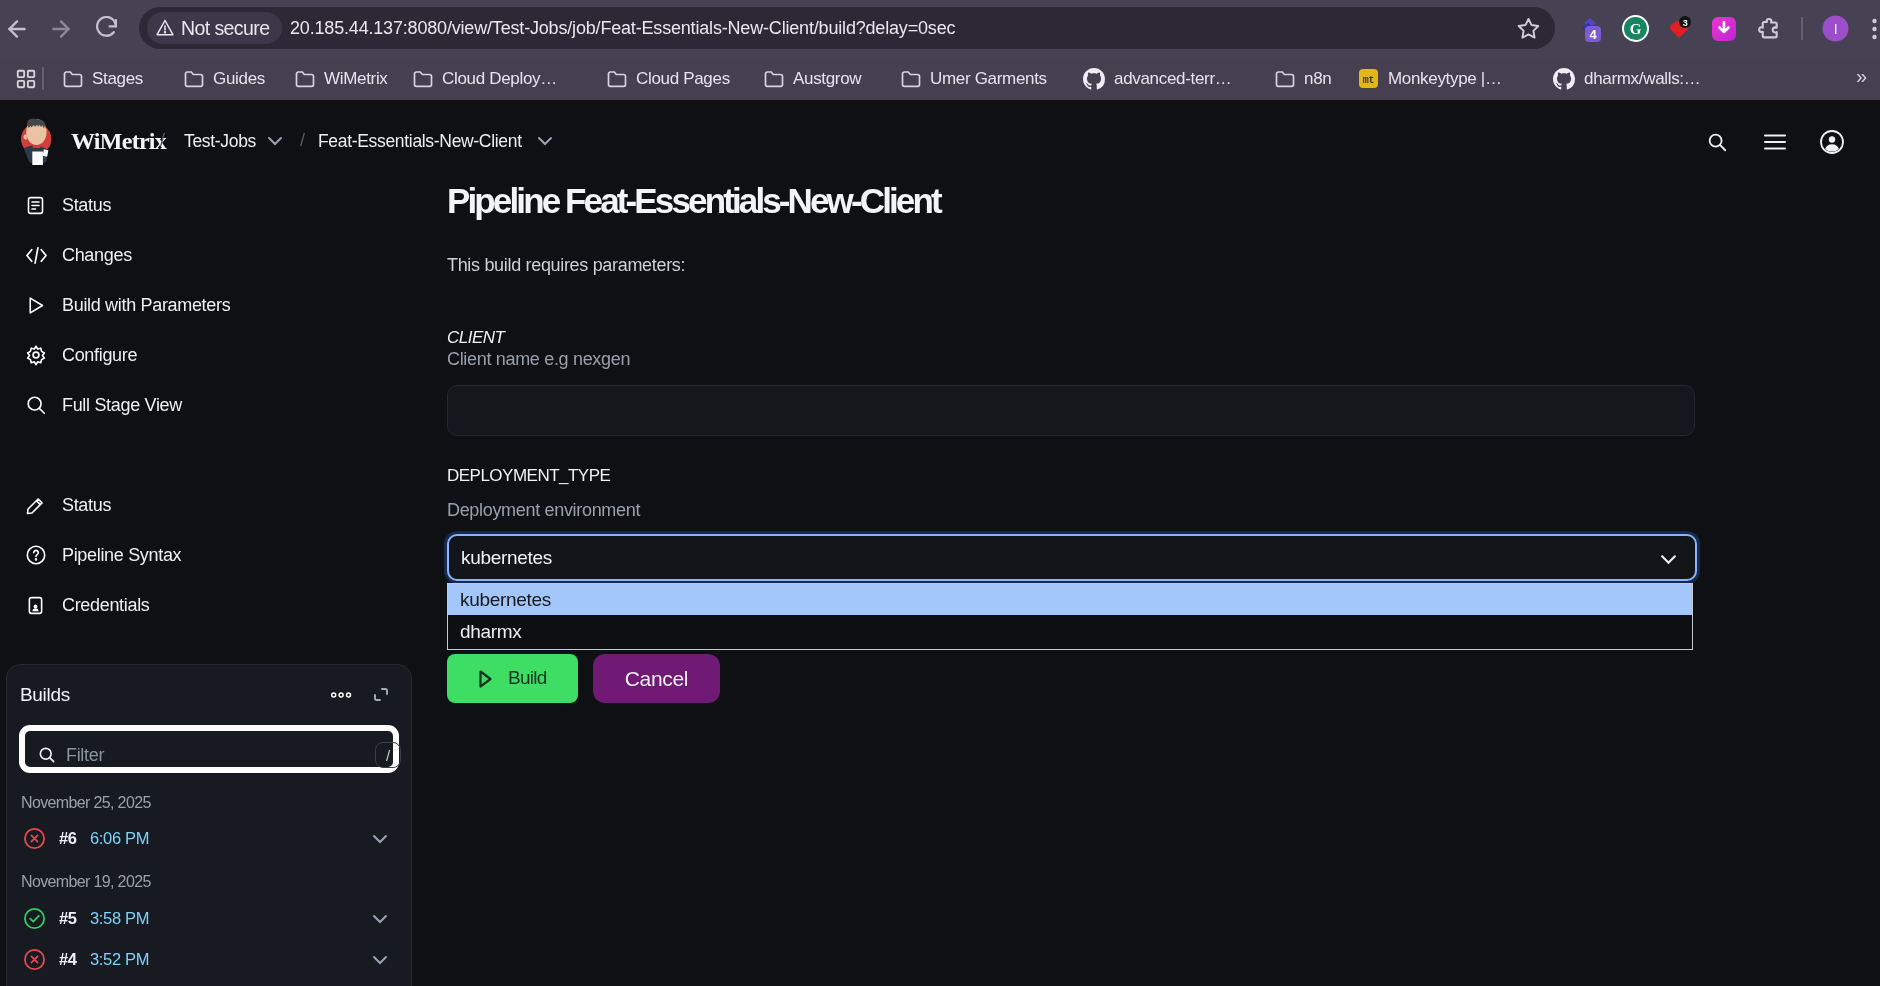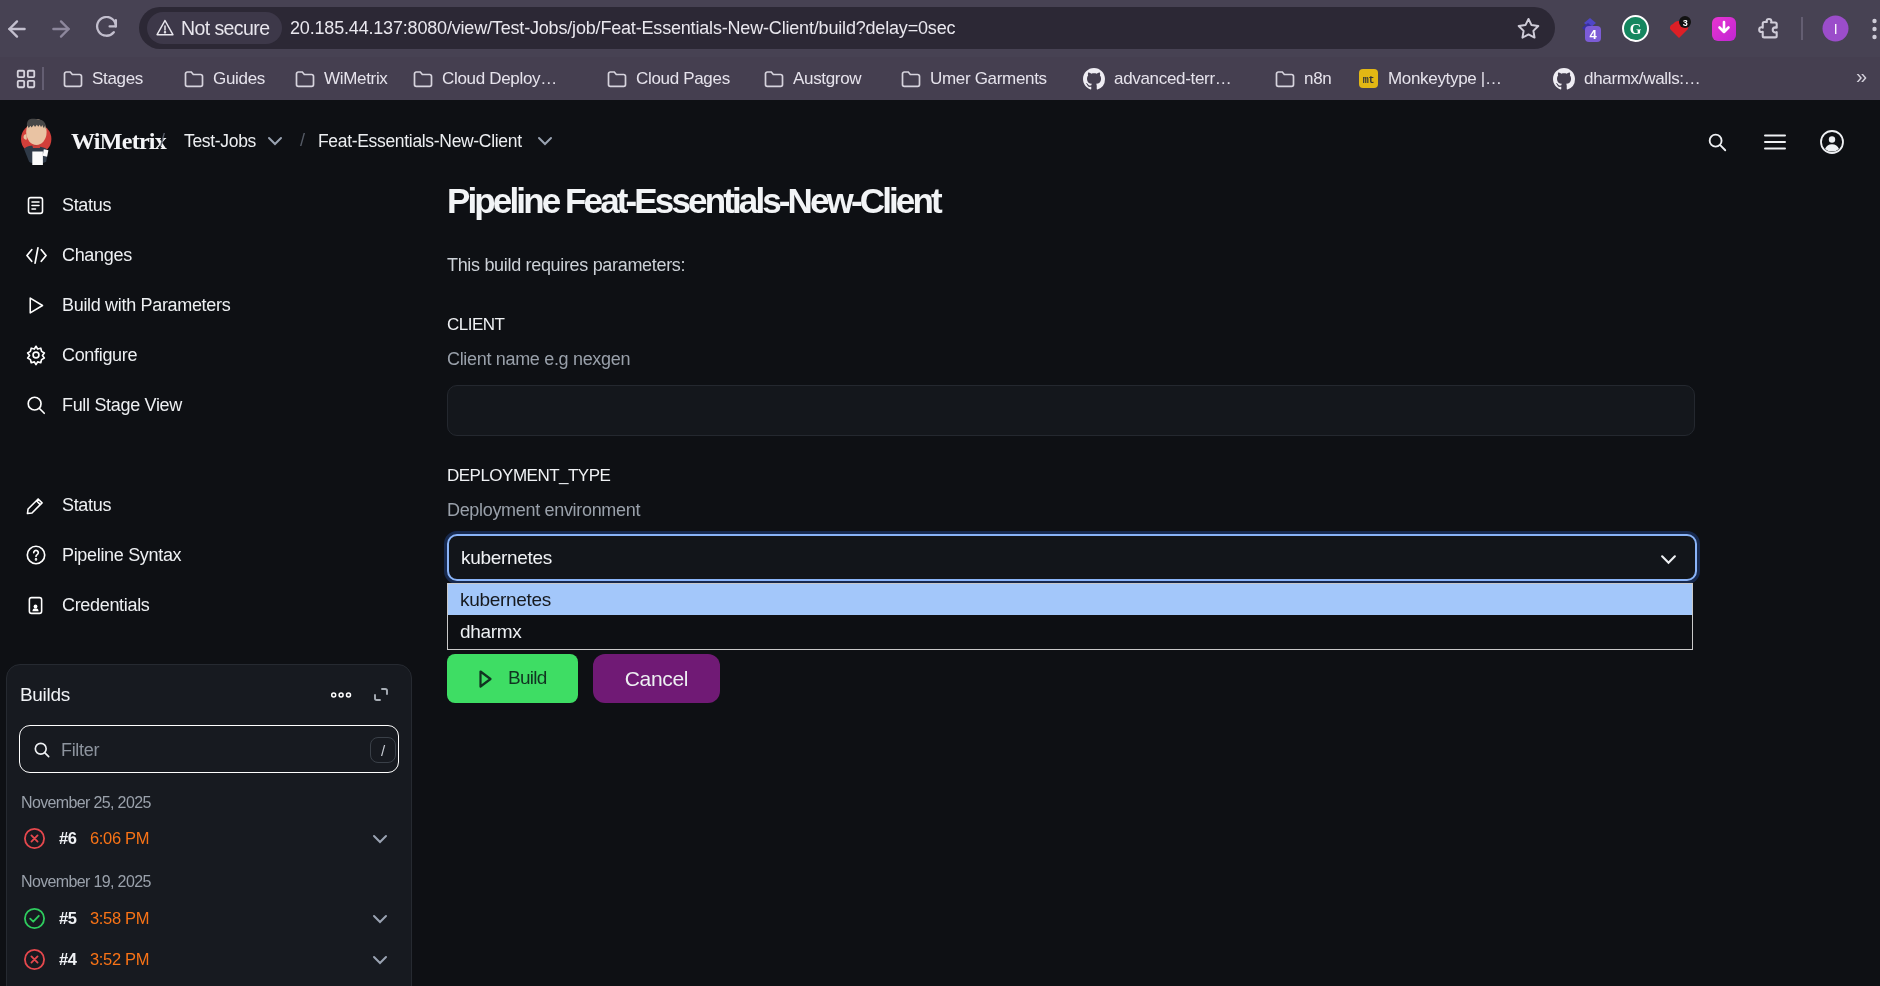--- a/index.html
+++ b/index.html
@@ -23,21 +23,21 @@
 
   
   .sideitem { position:absolute; left:0; width:412px; height:50px; display:flex; align-items:center; }
   .sideitem svg { position:absolute; left:25px; }
   .sideitem span { position:absolute; left:62px; font-size:18px; color:#eef0f3; }
 
   
   #bcard { position:absolute; left:6px; top:564px; width:406px; height:360px; border:1px solid #262a31; background:#171a20; border-radius:14px; }
   .bdate { position:absolute; font-size:16px; letter-spacing:-0.04em; color:#9aa1ab; }
   .brow-num { font-size:16.5px; font-weight:700; color:#f0f2f5; }
-  .brow-time { font-size:16.5px; color:#f97316; }
+  .brow-time { font-size:16.5px; color:#7dd3fc; }
 
   
   #main { position:absolute; left:447px; top:0; width:1260px; height:886px; }
   h1 { font-size:35px; font-weight:700; color:#f2f4f6; letter-spacing:-0.082em; line-height:35px; }
   .lbl { font-size:17px; color:#f0f2f5; letter-spacing:-0.03em; }
   .sub { font-size:18px; color:#99a0aa; }
   #clientinput { position:absolute; left:0; top:285px; width:1248px; height:51px; background:#14171c; border:1.5px solid #24282f; border-radius:10px; }
   #selbox { position:absolute; left:0; top:434px; width:1250px; height:47px; background:#12151a; border:2px solid #8ab4f8; border-radius:10px; box-shadow:0 0 0 3px #17294e; display:flex; align-items:center; color:#f0f2f5; font-size:19px; padding-left:12px; }
   #dropdown { position:absolute; left:0; top:483px; width:1246px; background:#0d0f13; border:1px solid #c9c9c9; }
   .opt { height:31px; display:flex; align-items:center; padding-left:12px; font-size:19px; }
@@ -318,21 +318,21 @@
       <div class="abs" style="left:13px;top:19px;font-size:19px;color:#f0f2f5;">Builds</div>
       <svg class="abs" style="left:323px;top:26px;" width="22" height="8" viewBox="0 0 22 8" fill="none" stroke="#fff" stroke-width="1.5">
           <circle cx="3.7" cy="4" r="2"></circle>
           <circle cx="11.1" cy="4" r="2"></circle>
           <circle cx="18.5" cy="4" r="2"></circle>
         </svg>
       <svg class="abs" style="left:366px;top:22px;" width="16" height="15" viewBox="0 0 16 15" fill="none" stroke="#a8aeb6" stroke-width="1.9" stroke-linecap="round">
           <path d="M9 2h3.2A1.8 1.8 0 0 1 14 3.8V7"></path>
           <path d="M7 13H3.8A1.8 1.8 0 0 1 2 11.2V8"></path>
         </svg>
-      <div class="abs" style="left:12px;top:60px;width:380px;height:48px;border:1px solid #ffffff;border-radius:11px;">
+      <div class="abs" style="left:12px;top:60px;width:380px;height:48px;border:6px solid #ffffff;border-radius:11px;">
         <svg class="abs" style="left:12px;top:14px;" width="20" height="20" viewBox="0 0 24 24" fill="none" stroke="#eef0f3" stroke-width="2">
             <circle cx="10.5" cy="10.5" r="6.5"></circle>
             <path d="M15.5 15.5 20 20" stroke-linecap="round"></path>
           </svg>
         <div class="abs" style="left:41px;top:14px;font-size:18px;color:#8d949e;">Filter</div>
         <div class="abs" style="left:350px;top:11px;width:26px;height:26px;border:1px solid #3a4048;border-radius:8px;display:flex;align-items:center;justify-content:center;color:#c6cbd2;font-size:15px;">/</div>
       </div>
       <div class="bdate" style="left:14px;top:129px;">November 25, 2025</div>
       <div class="abs" style="left:16px;top:162px;">
         <svg width="23" height="23" viewBox="0 0 24 24" fill="none" stroke="#e5484d" stroke-width="1.9">
@@ -366,21 +366,21 @@
       <div class="abs brow-num" style="left:52px;top:285px;">#4</div>
       <div class="abs brow-time" style="left:83px;top:285px;">3:52 PM</div>
       <svg class="abs" style="left:365px;top:290px;" width="16" height="10" viewBox="0 0 16 10" fill="none" stroke="#9aa3b2" stroke-width="2" stroke-linecap="round">
           <path d="M2 2l6 6 6-6"></path>
         </svg>
     </div>
 
     <div id="main">
       <h1 style="position:absolute;left:0;top:83px;">Pipeline Feat-Essentials-New-Client</h1>
       <div class="abs sub" style="left:0;top:155px;color:#ccd1d7;">This build requires parameters:</div>
-      <div class="abs lbl" style="left:0;top:215px;">CLIENT</div>
+      <div class="abs lbl" style="left:0;top:228px;font-style:italic;">CLIENT</div>
       <div class="abs sub" style="left:0;top:249px;">Client name e.g nexgen</div>
       <div id="clientinput"></div>
       <div class="abs lbl" style="left:0;top:366px;">DEPLOYMENT_TYPE</div>
       <div class="abs sub" style="left:0;top:400px;">Deployment environment</div>
       <div id="selbox">kubernetes
         <svg class="abs" style="right:18px;top:18px;" width="17" height="11" viewBox="0 0 16 10" fill="none" stroke="#eef0f3" stroke-width="2" stroke-linecap="round">
             <path d="M2 2l6 6 6-6"></path>
           </svg>
       </div>
       <div id="dropdown">

